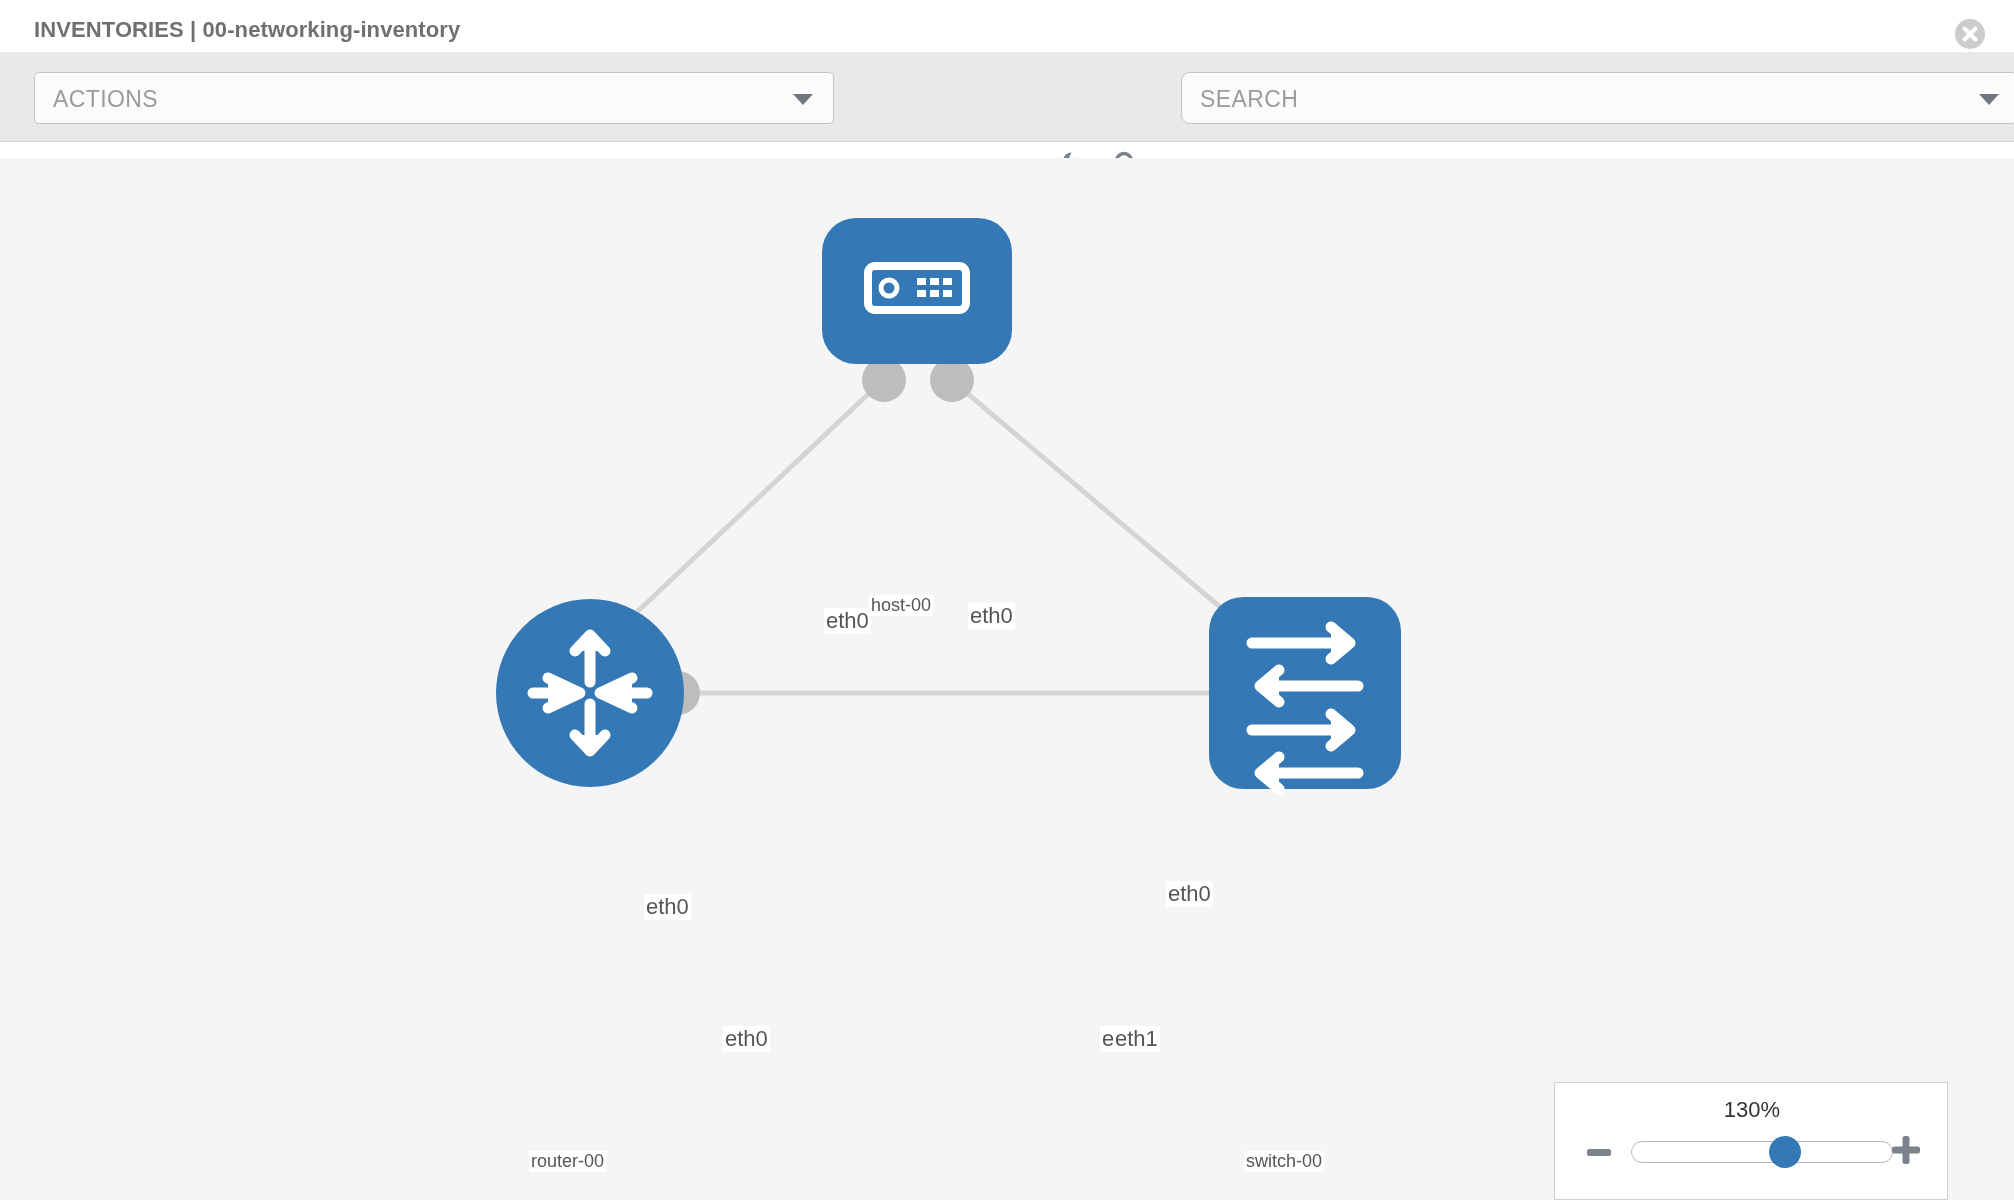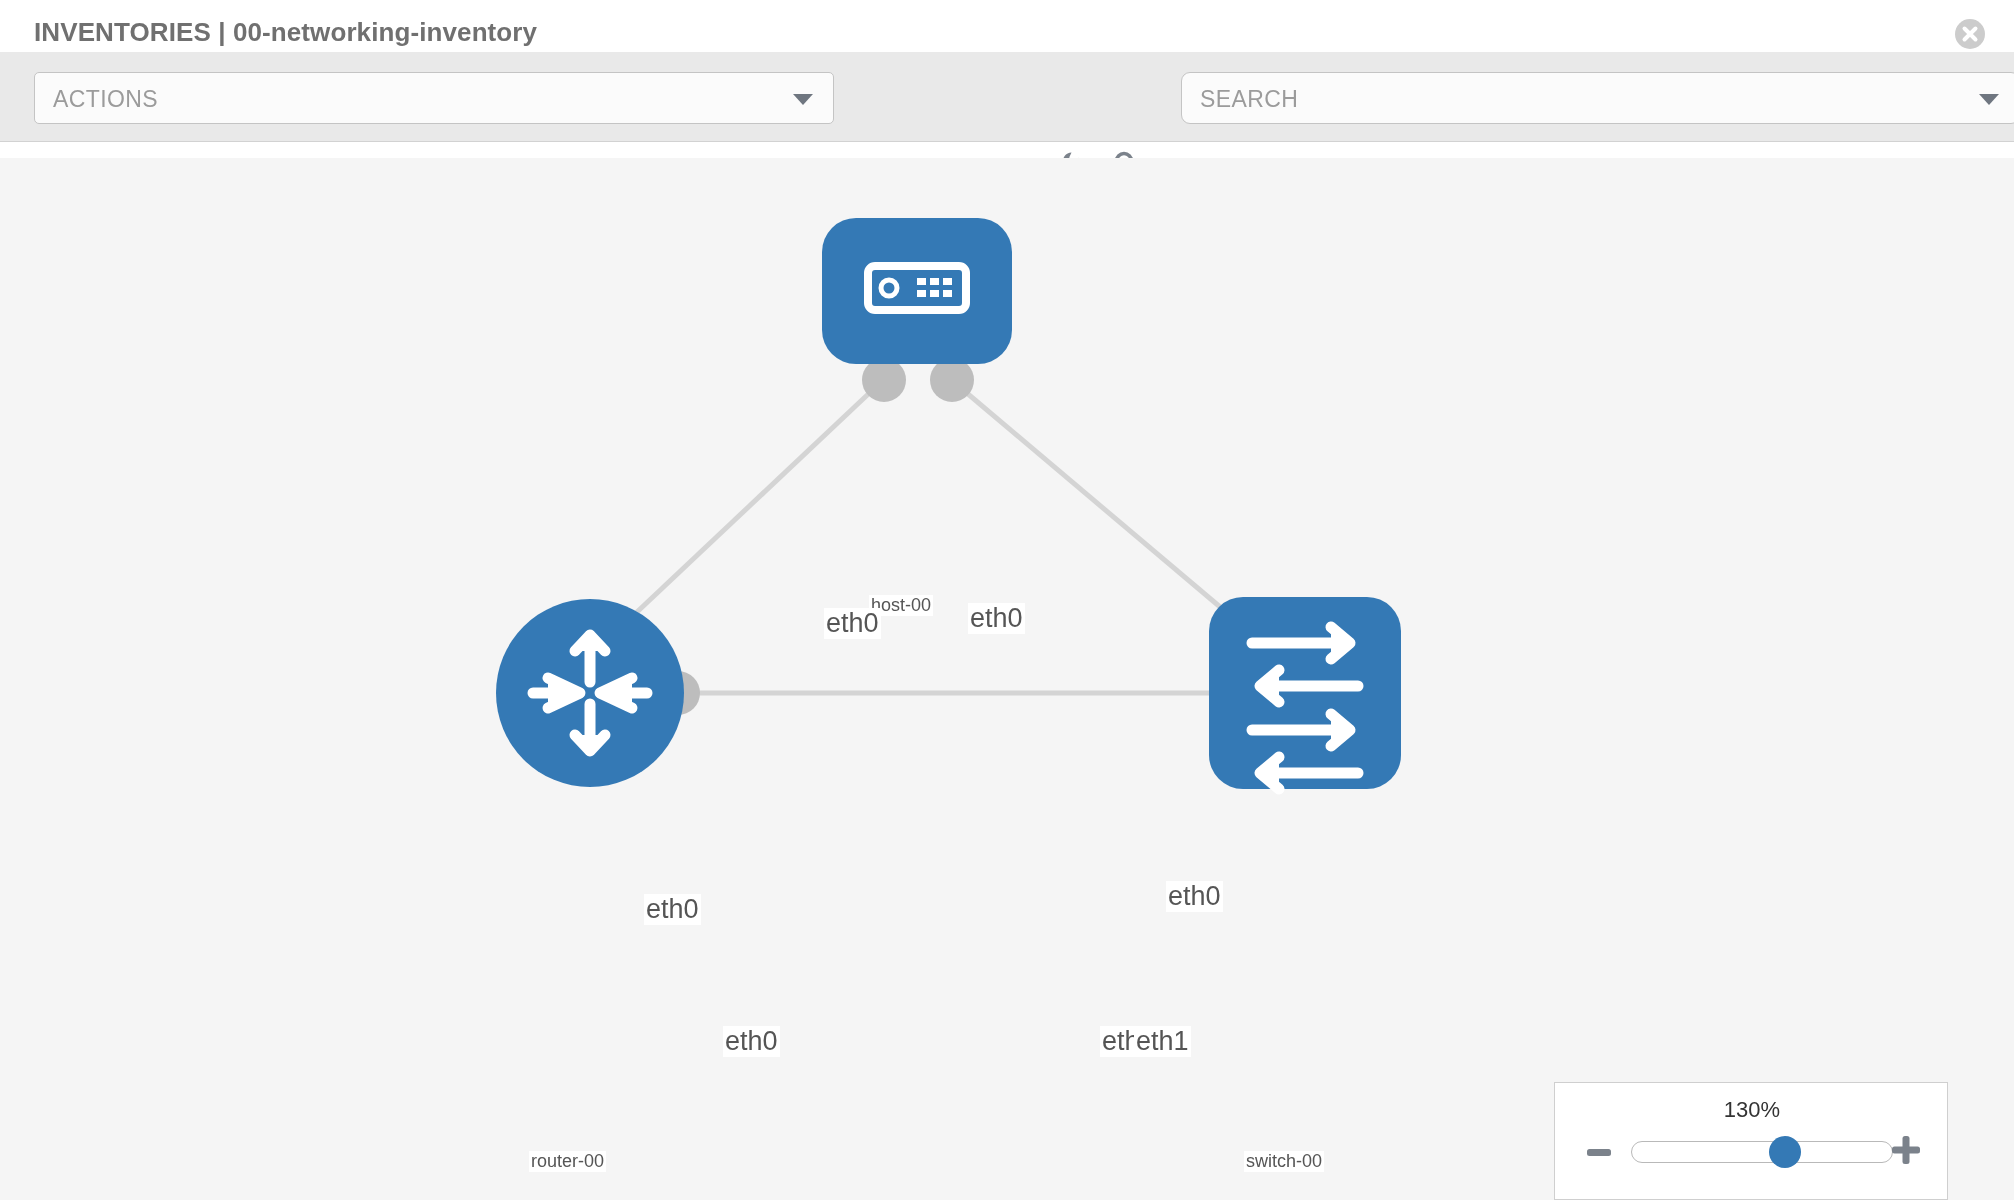--- a/index.html
+++ b/index.html
@@ -26,21 +26,21 @@
     width: 2014px;
     height: 68px;
     background: #ffffff;
     border-bottom: 1px solid #d7d7d7;
     box-sizing: border-box;
   }
   #page-title {
     position: absolute;
     left: 34px;
     top: 17px;
-    font-size: 26px;
+    font-size: 22px;
     font-weight: bold;
     color: #707070;
     letter-spacing: 0.1px;
     white-space: nowrap;
   }
   #close-button {
     position: absolute;
     right: 28px;
     top: 18px;
     width: 32px;
@@ -151,21 +151,21 @@
   .node-label {
     position: absolute;
     font-size: 18px;
     color: #555555;
     background: #ffffff;
     white-space: nowrap;
     padding: 0 2px;
   }
   .iface-label {
     position: absolute;
-    font-size: 27px;
+    font-size: 22px;
     color: #555555;
     background: #ffffff;
     white-space: nowrap;
     padding: 0 2px;
   }
 
   
   #zoom-panel {
     position: absolute;
     left: 1554px;
@@ -330,21 +330,21 @@
     <div class="node-label" style="left:869px; top:437px;">host-00</div>
     <div class="node-label" style="left:529px; top:993px;">router-00</div>
     <div class="node-label" style="left:1244px; top:993px;">switch-00</div>
 
     <div class="iface-label" style="left:824px; top:450px;">eth0</div>
     <div class="iface-label" style="left:968px; top:445px;">eth0</div>
     <div class="iface-label" style="left:644px; top:736px;">eth0</div>
     <div class="iface-label" style="left:1166px; top:723px;">eth0</div>
     <div class="iface-label" style="left:723px; top:868px;">eth0</div>
     <div class="iface-label" style="left:1100px; top:868px;">eth0</div>
-    <div class="iface-label" style="left:1113px; top:868px;margin-left:21px;">eth1</div>
+    <div class="iface-label" style="left:1113px; top:868px;">eth1</div>
   </div>
 
   <div id="zoom-panel">
     <div id="zoom-level">130%</div>
 
     <div id="zoom-out-button">
       <svg width="28" height="28" viewBox="0 0 28 28">
         <rect x="2" y="10" width="24" height="7" rx="2.5" fill="#7b828b"></rect>
       </svg>
     </div>

